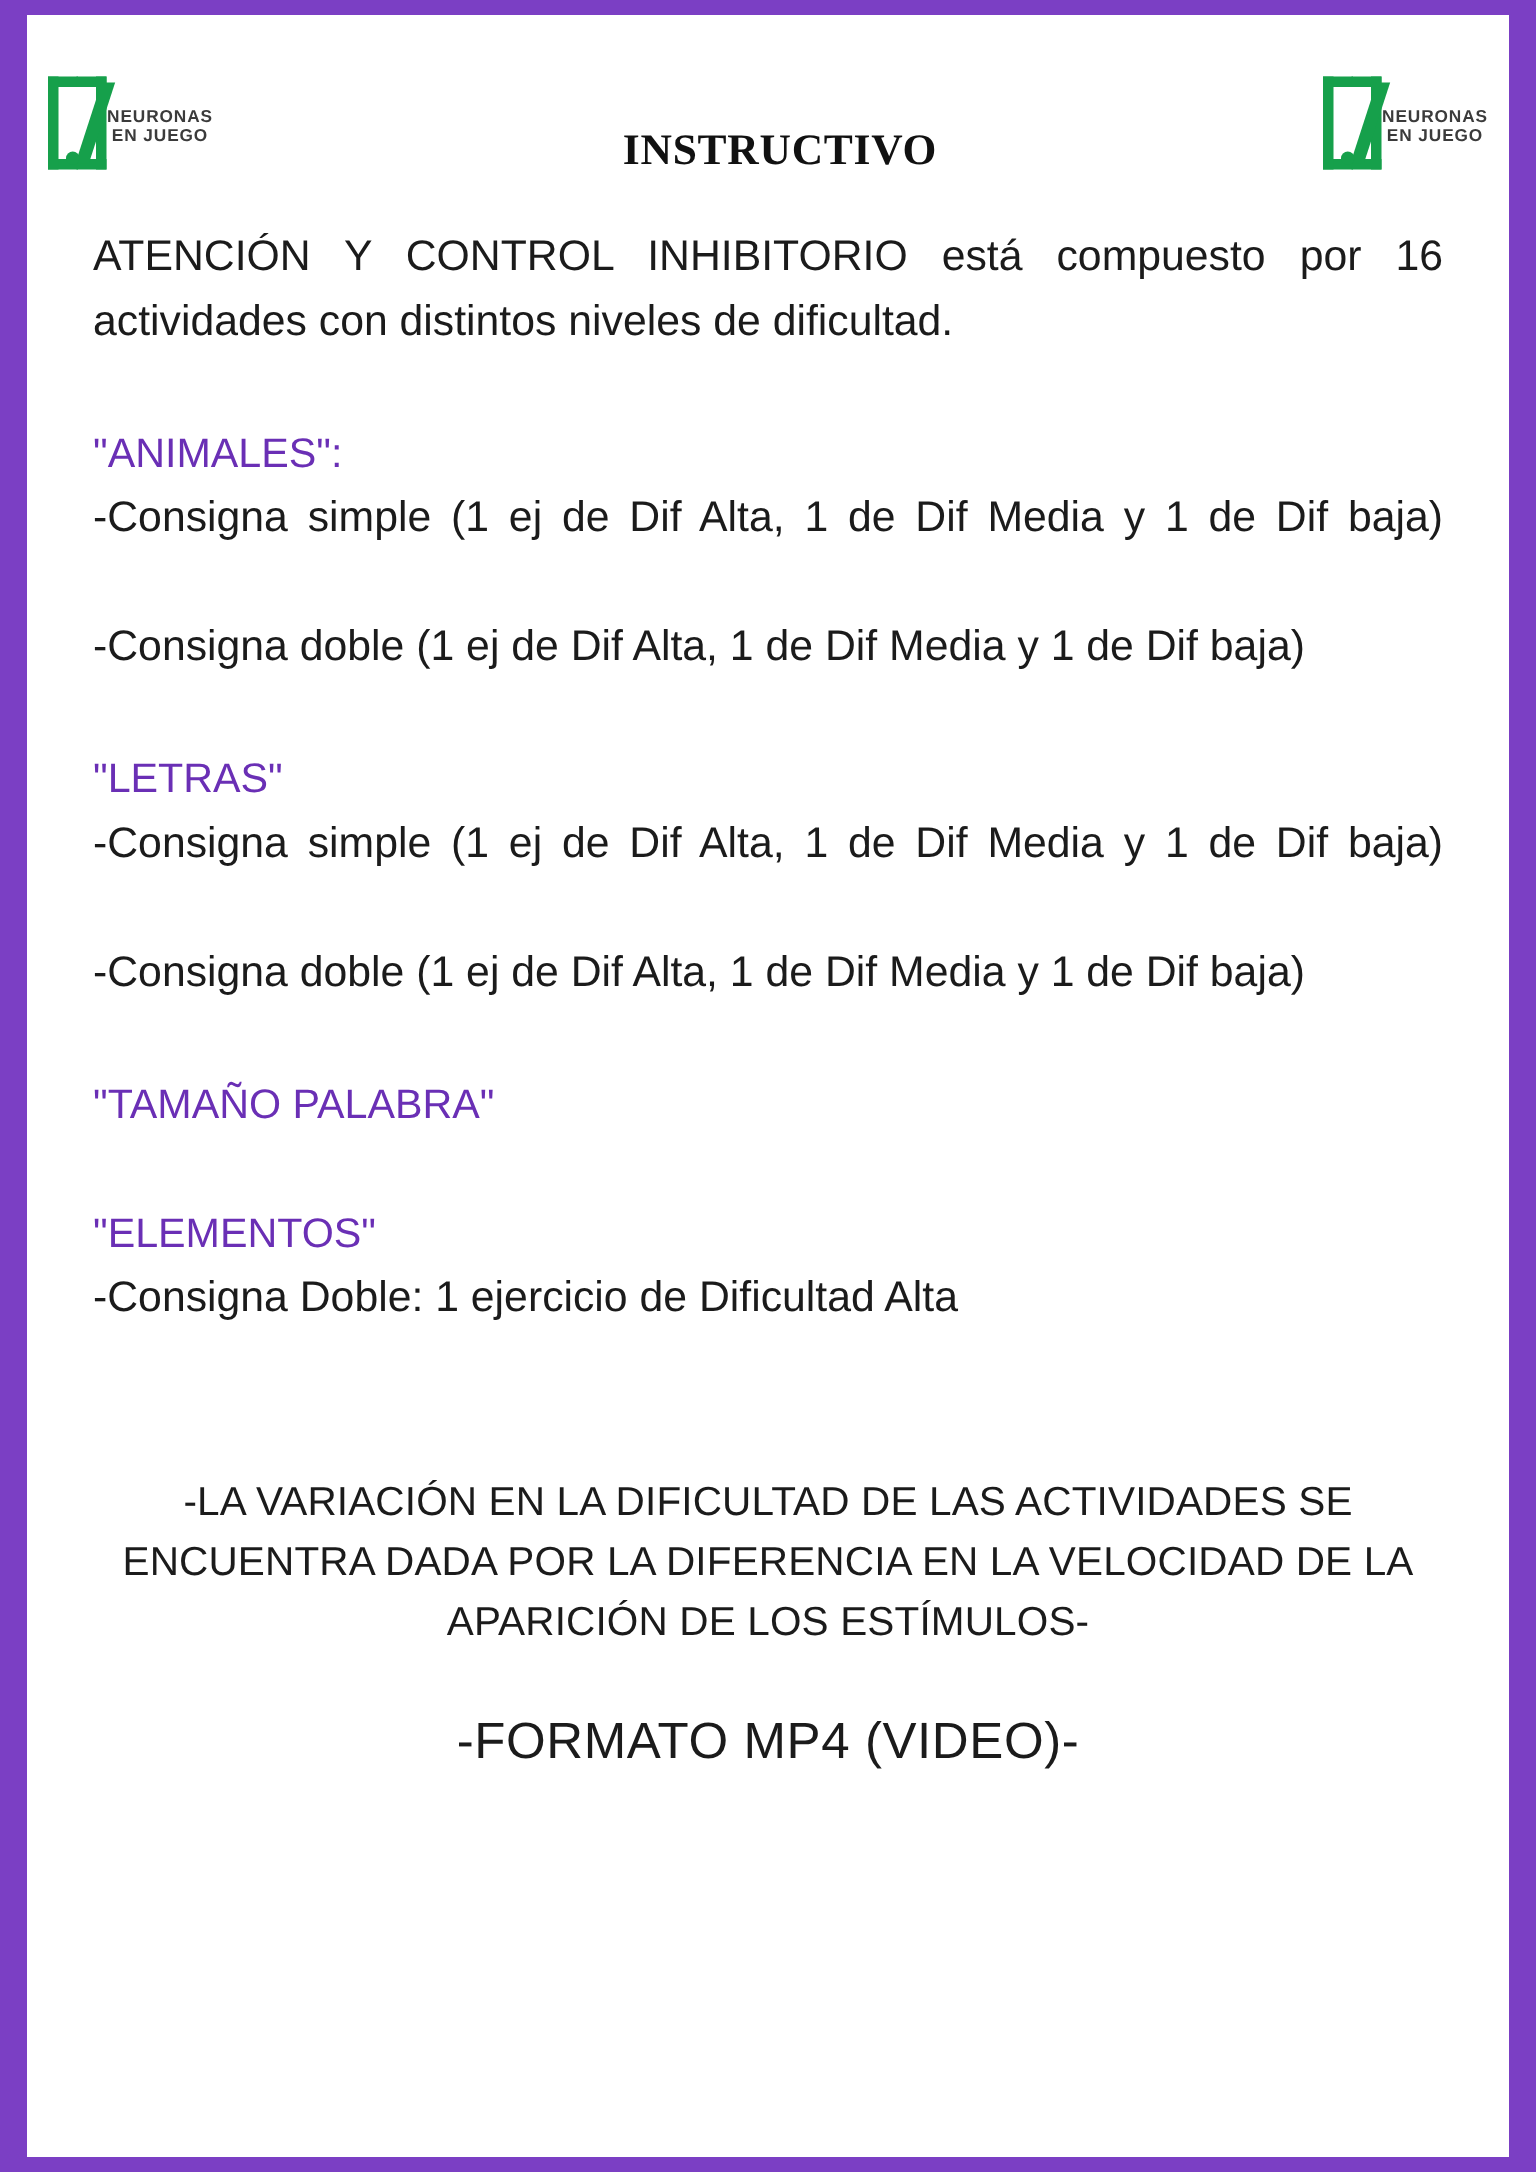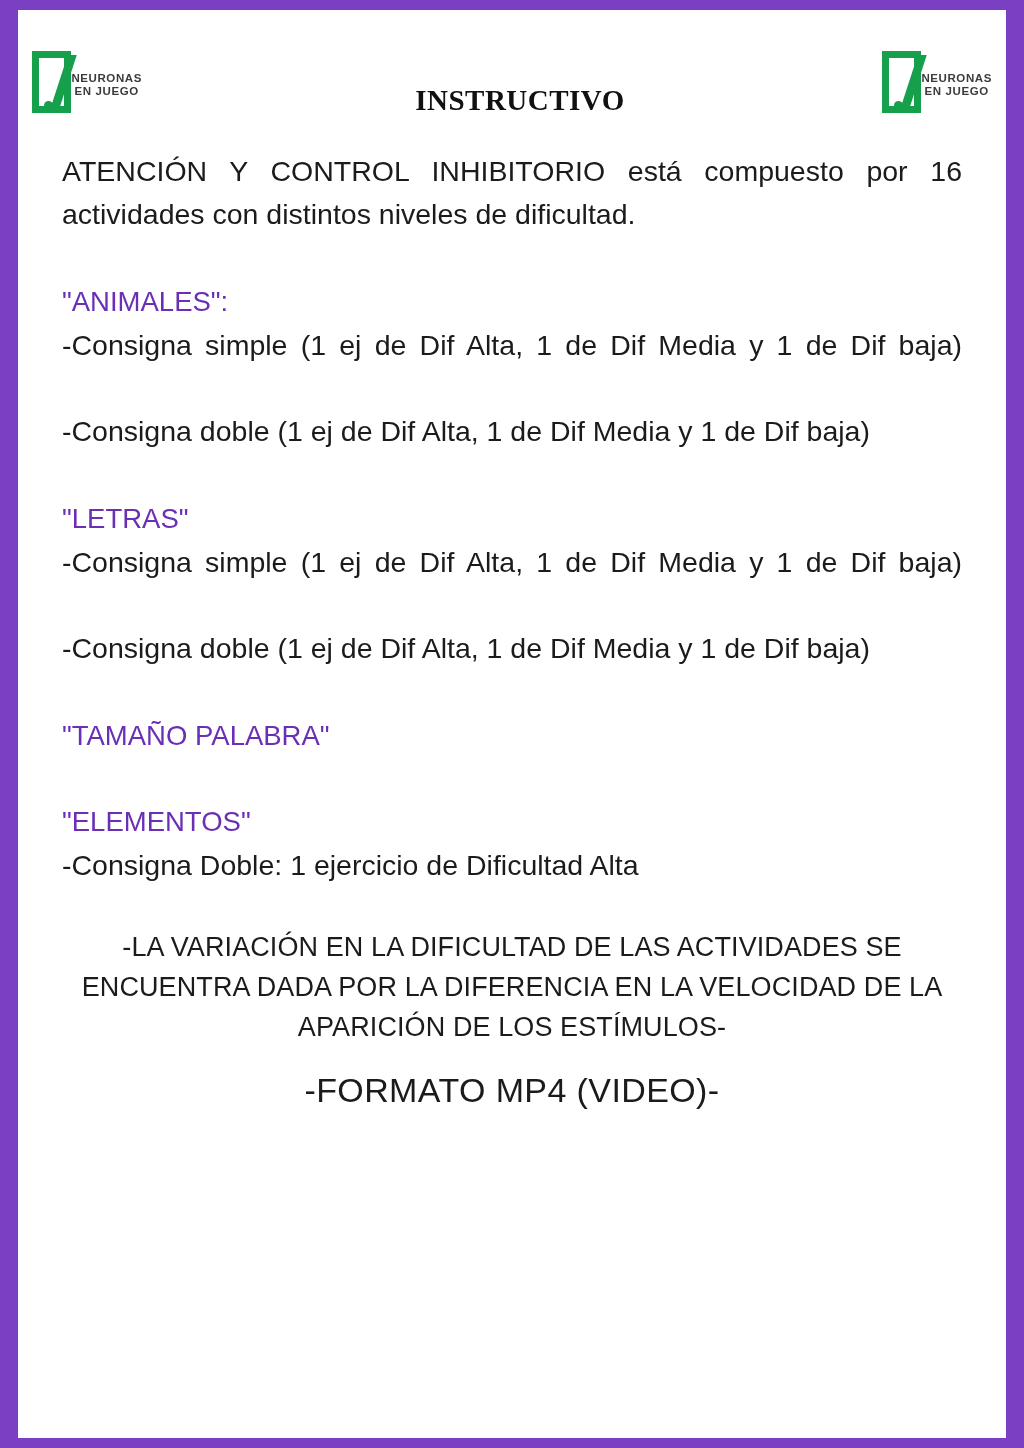--- a/index.html
+++ b/index.html
@@ -133,30 +133,30 @@
   }
   .bullet.justified {
     text-align: justify;
   }
   .bullet.justified::after {
     content: "";
     display: inline-block;
     width: 100%;
   }
   .note {
-    margin-top: 40px;
+    margin-top: 94px;
     text-align: center;
     font-size: 27px;
     line-height: 40px;
     letter-spacing: 0.1px;
     color: #1b1b1b;
     padding: 0 6px;
   }
   .format {
-    margin-top: 24px;
+    margin-top: 41px;
     text-align: center;
     font-size: 34px;
     color: #1b1b1b;
     letter-spacing: 0.4px;
   }
 </style>
 </head>
 <body>
 
 <div class="page">

